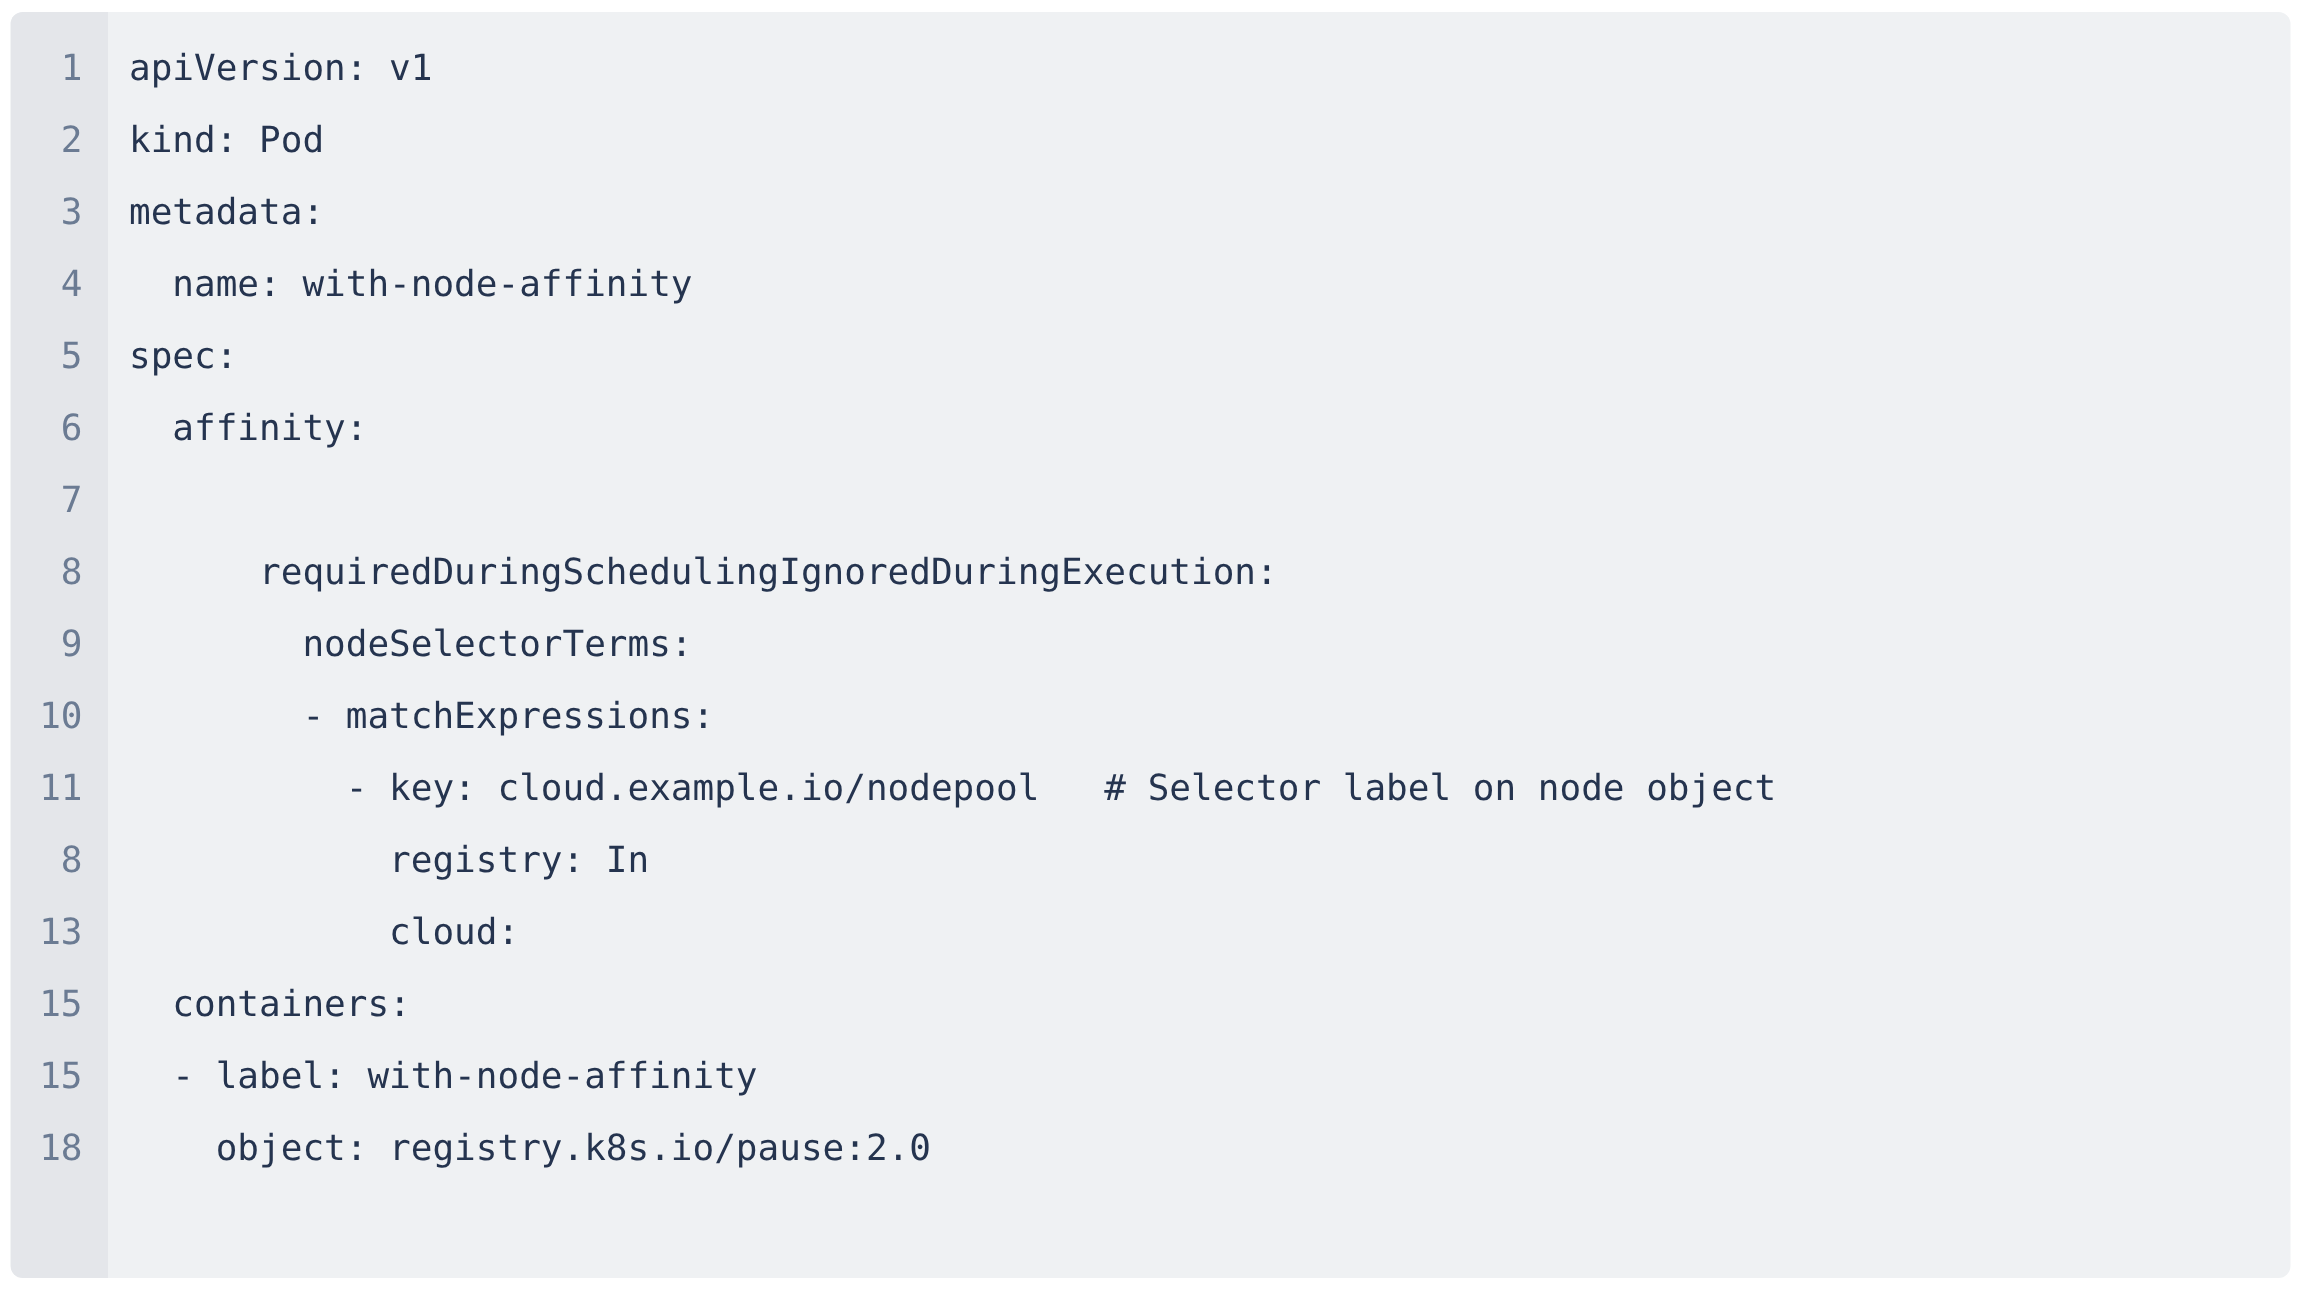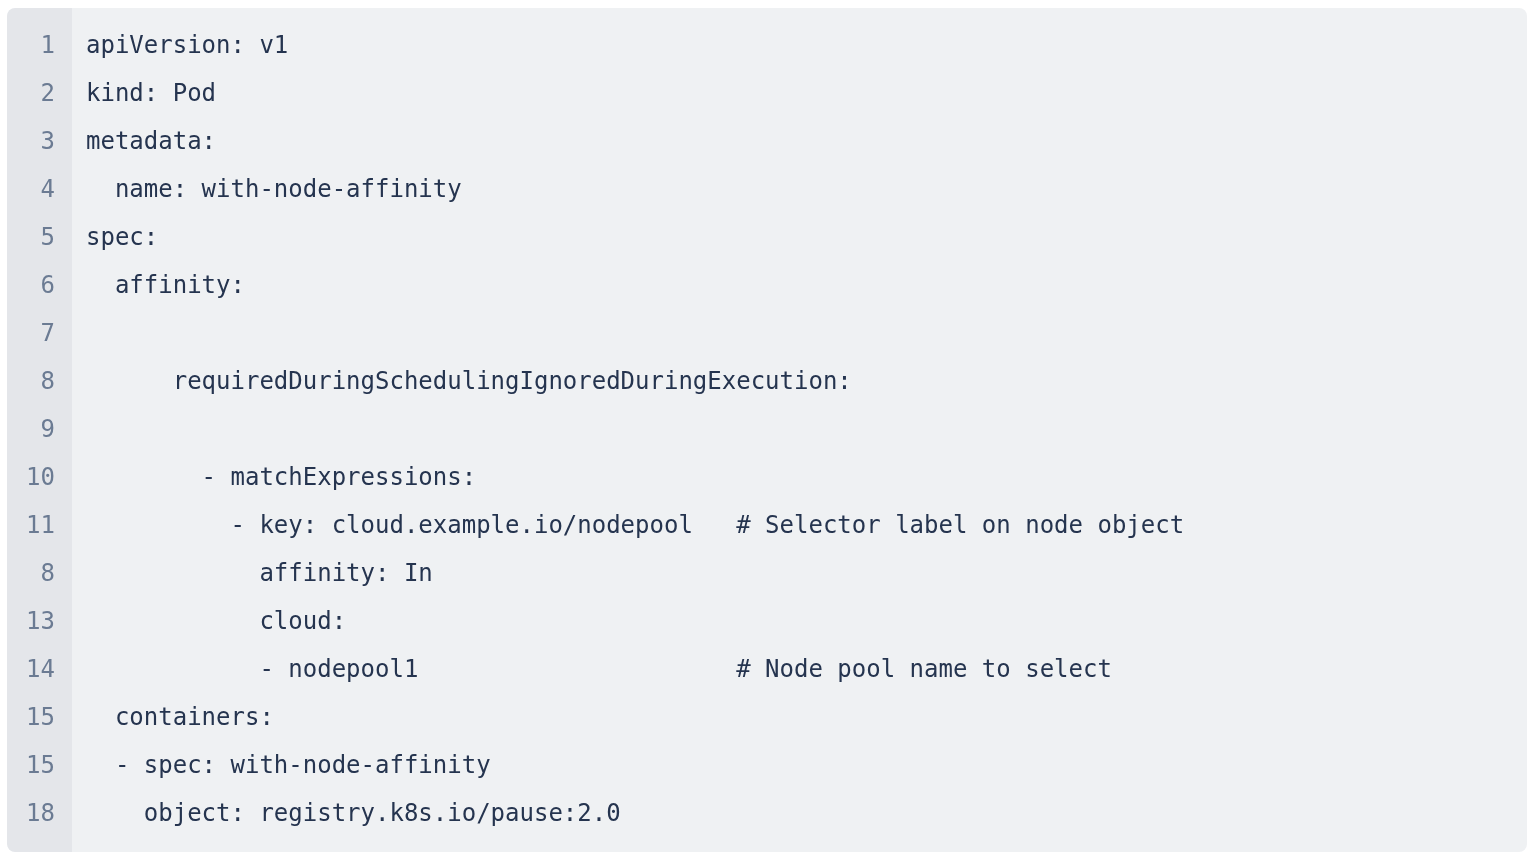--- a/index.html
+++ b/index.html
@@ -87,47 +87,44 @@
   </div>
       <div class="code-line">
     <span class="line-no">7</span>
   </div>
       <div class="code-line">
     <span class="line-no">8</span>
     <span class="line-code">      requiredDuringSchedulingIgnoredDuringExecution:</span>
   </div>
       <div class="code-line">
     <span class="line-no">9</span>
+    <span class="line-code">        nodeSelectorTerms:</span>
   </div>
       <div class="code-line">
     <span class="line-no">10</span>
     <span class="line-code">        - matchExpressions:</span>
   </div>
       <div class="code-line">
     <span class="line-no">11</span>
     <span class="line-code">          - key: cloud.example.io/nodepool   # Selector label on node object</span>
   </div>
       <div class="code-line">
     <span class="line-no">8</span>
-    <span class="line-code">            affinity: In</span>
+    <span class="line-code">            registry: In</span>
   </div>
       <div class="code-line">
     <span class="line-no">13</span>
     <span class="line-code">            cloud:</span>
-  </div>
-      <div class="code-line">
-    <span class="line-no">14</span>
-    <span class="line-code">            - nodepool1                      # Node pool name to select</span>
   </div>
       <div class="code-line">
     <span class="line-no">15</span>
     <span class="line-code">  containers:</span>
   </div>
       <div class="code-line">
     <span class="line-no">15</span>
-    <span class="line-code">  - spec: with-node-affinity</span>
+    <span class="line-code">  - label: with-node-affinity</span>
   </div>
       <div class="code-line">
     <span class="line-no">18</span>
     <span class="line-code">    object: registry.k8s.io/pause:2.0</span>
   </div>
     </div>
 </div>
 
 </body></html>

